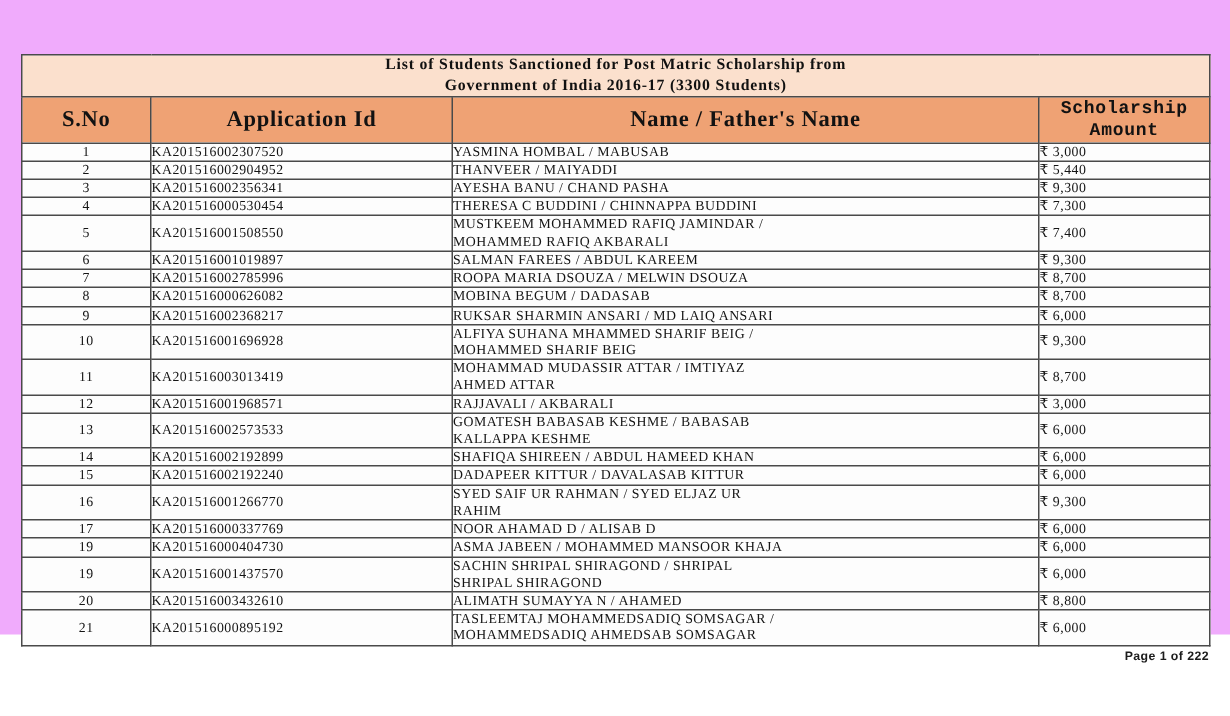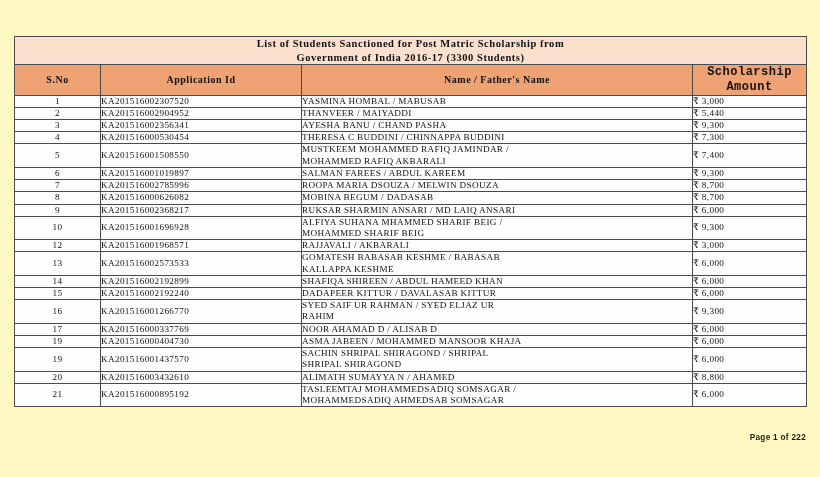--- a/index.html
+++ b/index.html
@@ -9,22 +9,22 @@
   body {
     width: 820px;
     height: 477px;
     background: #ffffff;
     font-family: "Liberation Serif", "DejaVu Serif", serif;
     overflow: hidden;
   }
   .page {
     position: relative;
     width: 820px;
-    height: 477px;
-    background: #fef9c3;
+    height: 423px;
+    background: #f0abfc;
     box-sizing: border-box;
   }
   .doc-wrap {
     position: absolute;
     left: 14px;
     top: 36px;
     width: 792px;
   }
   table.sheet {
     width: 792px;
@@ -49,21 +49,21 @@
     line-height: 1.30;
     padding: 5px 4px 5px 4px;
     font-family: "Liberation Serif", "DejaVu Serif", serif;
   }
   .title-line { display: block; white-space: nowrap; }
   
   .hdr {
     background: #efa274;
     text-align: center;
     font-weight: bold;
-    font-size: 10px;
+    font-size: 15px;
     letter-spacing: 0.5px;
     color: #121212;
     line-height: 1.22;
     padding: 4px 3px;
   }
   .hdr.two-line { font-size: 12px; font-family: Liberation Mono, monospace; }
   
   .cell {
     font-size: 9.2px;
     color: #141414;
@@ -203,20 +203,29 @@
           <tr>
             <td class="cell c-sno">10</td>
             <td class="cell c-appid">KA201516001696928</td>
             <td class="cell c-name">
               <span class="nm-line">ALFIYA SUHANA MHAMMED SHARIF BEIG /</span>
               <span class="nm-line">MOHAMMED SHARIF BEIG</span>
             </td>
             <td class="cell c-amt">₹ 9,300</td>
           </tr>
           <tr>
+            <td class="cell c-sno">11</td>
+            <td class="cell c-appid">KA201516003013419</td>
+            <td class="cell c-name">
+              <span class="nm-line">MOHAMMAD MUDASSIR ATTAR / IMTIYAZ</span>
+              <span class="nm-line">AHMED ATTAR</span>
+            </td>
+            <td class="cell c-amt">₹ 8,700</td>
+          </tr>
+          <tr>
             <td class="cell c-sno">12</td>
             <td class="cell c-appid">KA201516001968571</td>
             <td class="cell c-name">
               <span class="nm-line">RAJJAVALI / AKBARALI</span>
             </td>
             <td class="cell c-amt">₹ 3,000</td>
           </tr>
           <tr>
             <td class="cell c-sno">13</td>
             <td class="cell c-appid">KA201516002573533</td>

